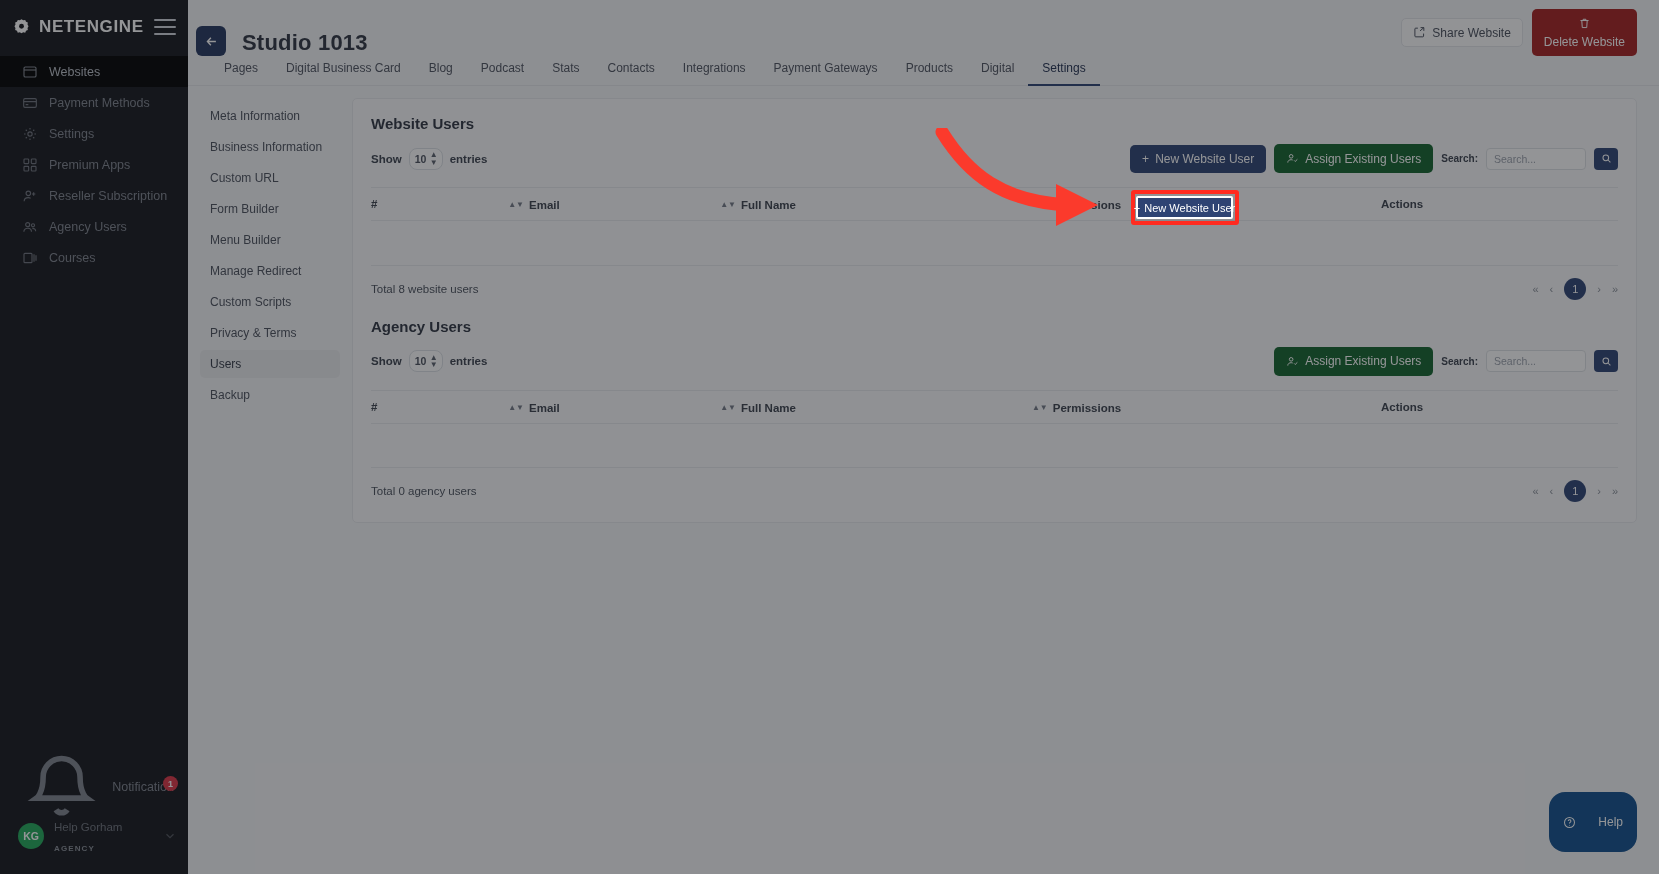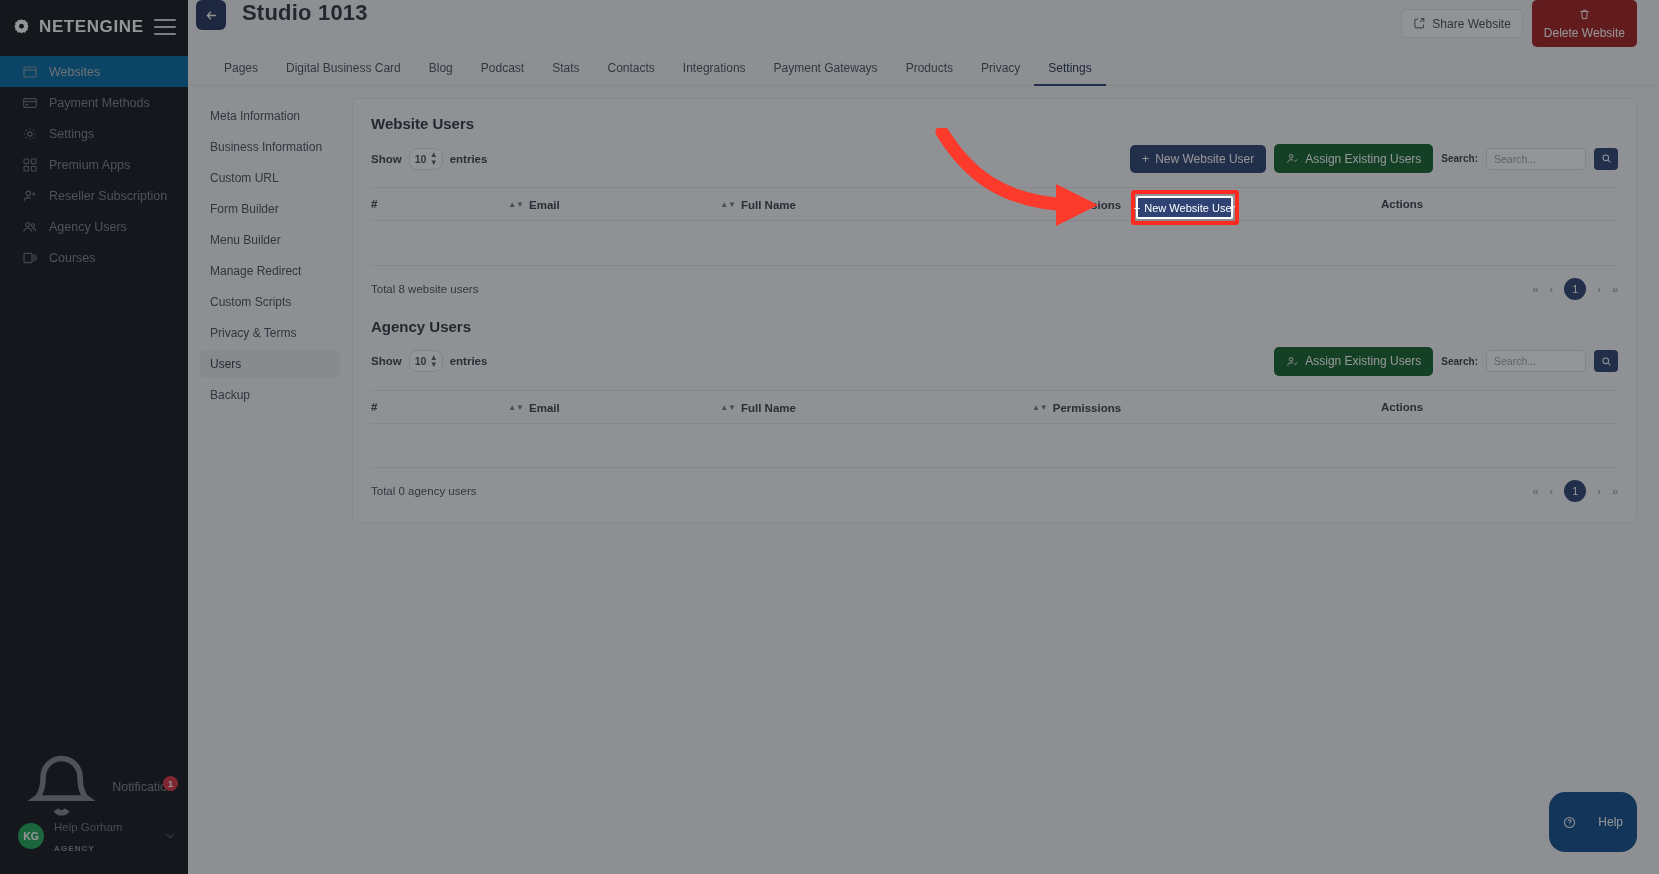--- a/index.html
+++ b/index.html
@@ -29,21 +29,21 @@
     flex-direction: column; justify-content: space-between; cursor: pointer;
   }
   .burger i { display: block; height: 2px; background: #cfd3da; border-radius: 2px; }
 
   .nav { margin-top: 2px; }
   .nav-item {
     display: flex; align-items: center; gap: 11px;
     height: 31px; padding: 0 0 0 22px; cursor: pointer;
     color: #7e838d; font-size: 12.5px; white-space: nowrap;
   }
-  .nav-item.active { background: #0369a1; color: #b9bec6; }
+  .nav-item.active { background: #000000; color: #b9bec6; }
   .nav-item .ico { width: 16px; height: 16px; flex: 0 0 16px; display: block; opacity: .85; }
 
   .side-bottom { position: absolute; left: 0; bottom: 0; width: 188px; }
   .notif-row {
     display: flex; align-items: center; gap: 11px; height: 34px;
     padding: 0 14px 0 22px; color: #7e838d; font-size: 12.5px; cursor: pointer;
     position: relative;
   }
   .notif-badge {
     position: absolute; right: 10px; top: 6px;
@@ -64,21 +64,21 @@
   .profile-name { font-size: 11.5px; color: #6e737c; white-space: nowrap; }
   .profile-role { font-size: 8px; color: #878c95; font-weight: 700; letter-spacing: 1.1px; }
   .chev { margin-left: auto; width: 12px; height: 12px; opacity: .55; }
 
   
   .main {
     position: absolute; left: 188px; top: 0; right: 0; bottom: 0;
     background: #f3f4f6; overflow: hidden;
   }
   .topbar {
-    height: 56px; display: flex; align-items: flex-start; gap: 16px;
+    height: 56px; display: flex; align-items: flex-end; gap: 16px;
     padding: 0 22px 0 8px;
   }
   .back-btn {
     width: 30px; height: 30px; border-radius: 6px; background: #24365e;
     color: #fff; display: flex; align-items: center; justify-content: center;
     border: none; cursor: pointer; font-size: 14px;
   }
   .page-title { font-size: 22px; font-weight: 700; color: #2f3542; letter-spacing: .2px; }
   .topbar-actions { margin-left: auto; display: flex; align-items: center; gap: 9px; }
   .btn {
@@ -314,21 +314,21 @@
     <nav class="tabs">
       <div class="tab">Pages</div>
       <div class="tab">Digital Business Card</div>
       <div class="tab">Blog</div>
       <div class="tab">Podcast</div>
       <div class="tab">Stats</div>
       <div class="tab">Contacts</div>
       <div class="tab">Integrations</div>
       <div class="tab">Payment Gateways</div>
       <div class="tab">Products</div>
-      <div class="tab">Privacy</div>
+      <div class="tab">Digital</div>
       <div class="tab active">Settings</div>
     </nav>
 
     <div class="body-wrap">
 
       <div class="subnav">
         <div class="subnav-item">Meta Information</div>
         <div class="subnav-item">Business Information</div>
         <div class="subnav-item">Custom URL</div>
         <div class="subnav-item">Form Builder</div>

